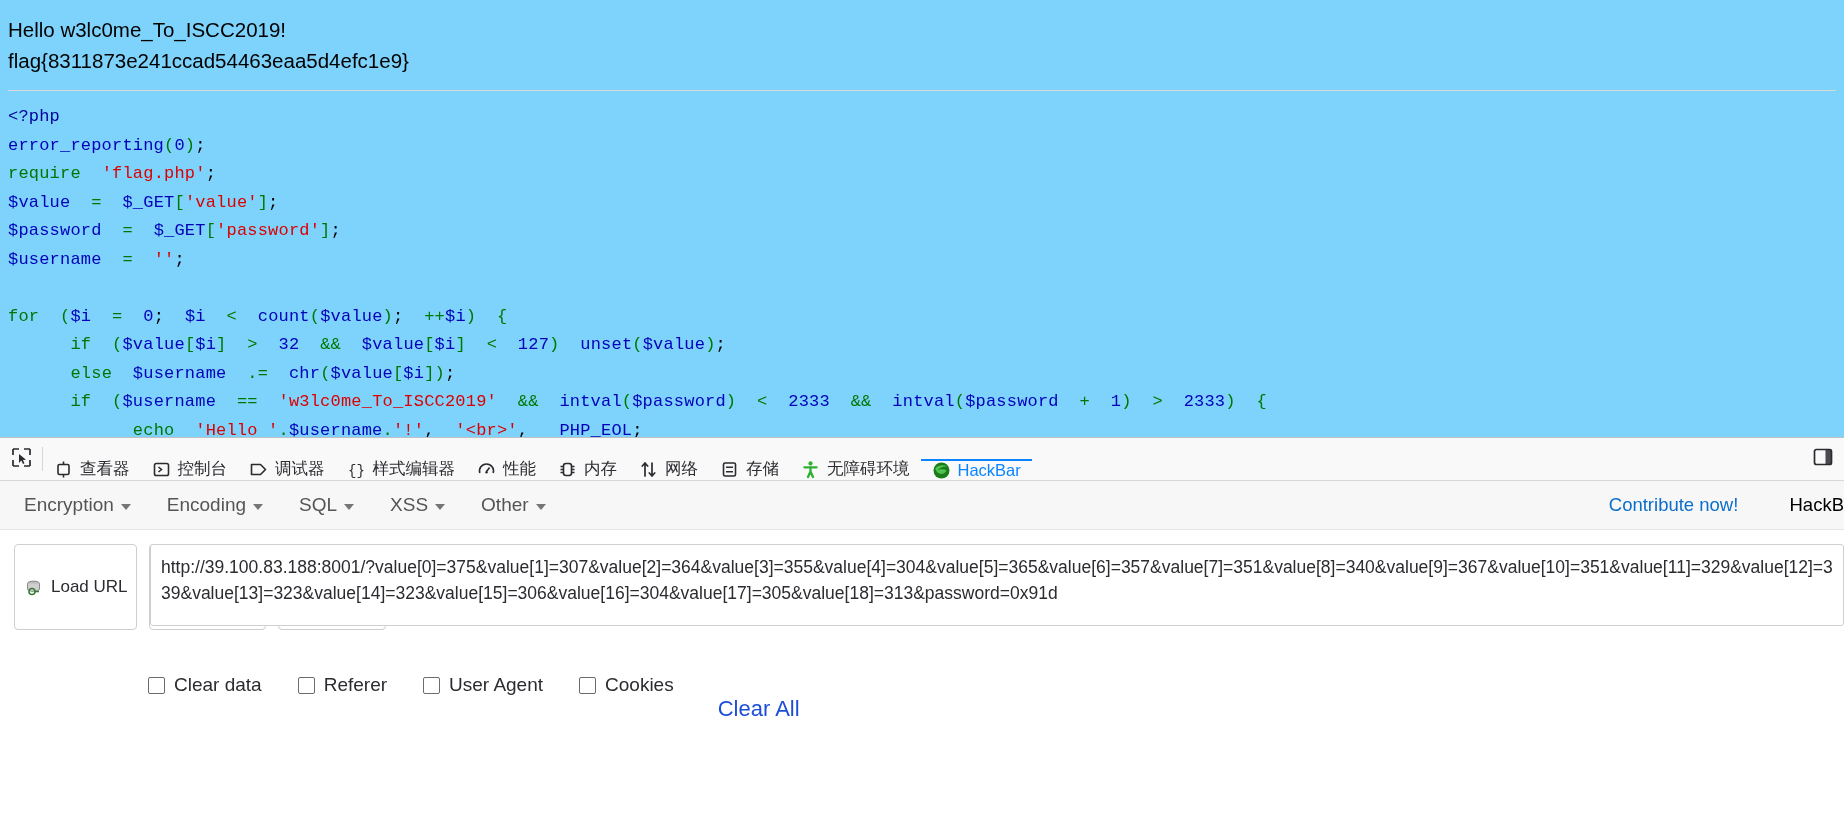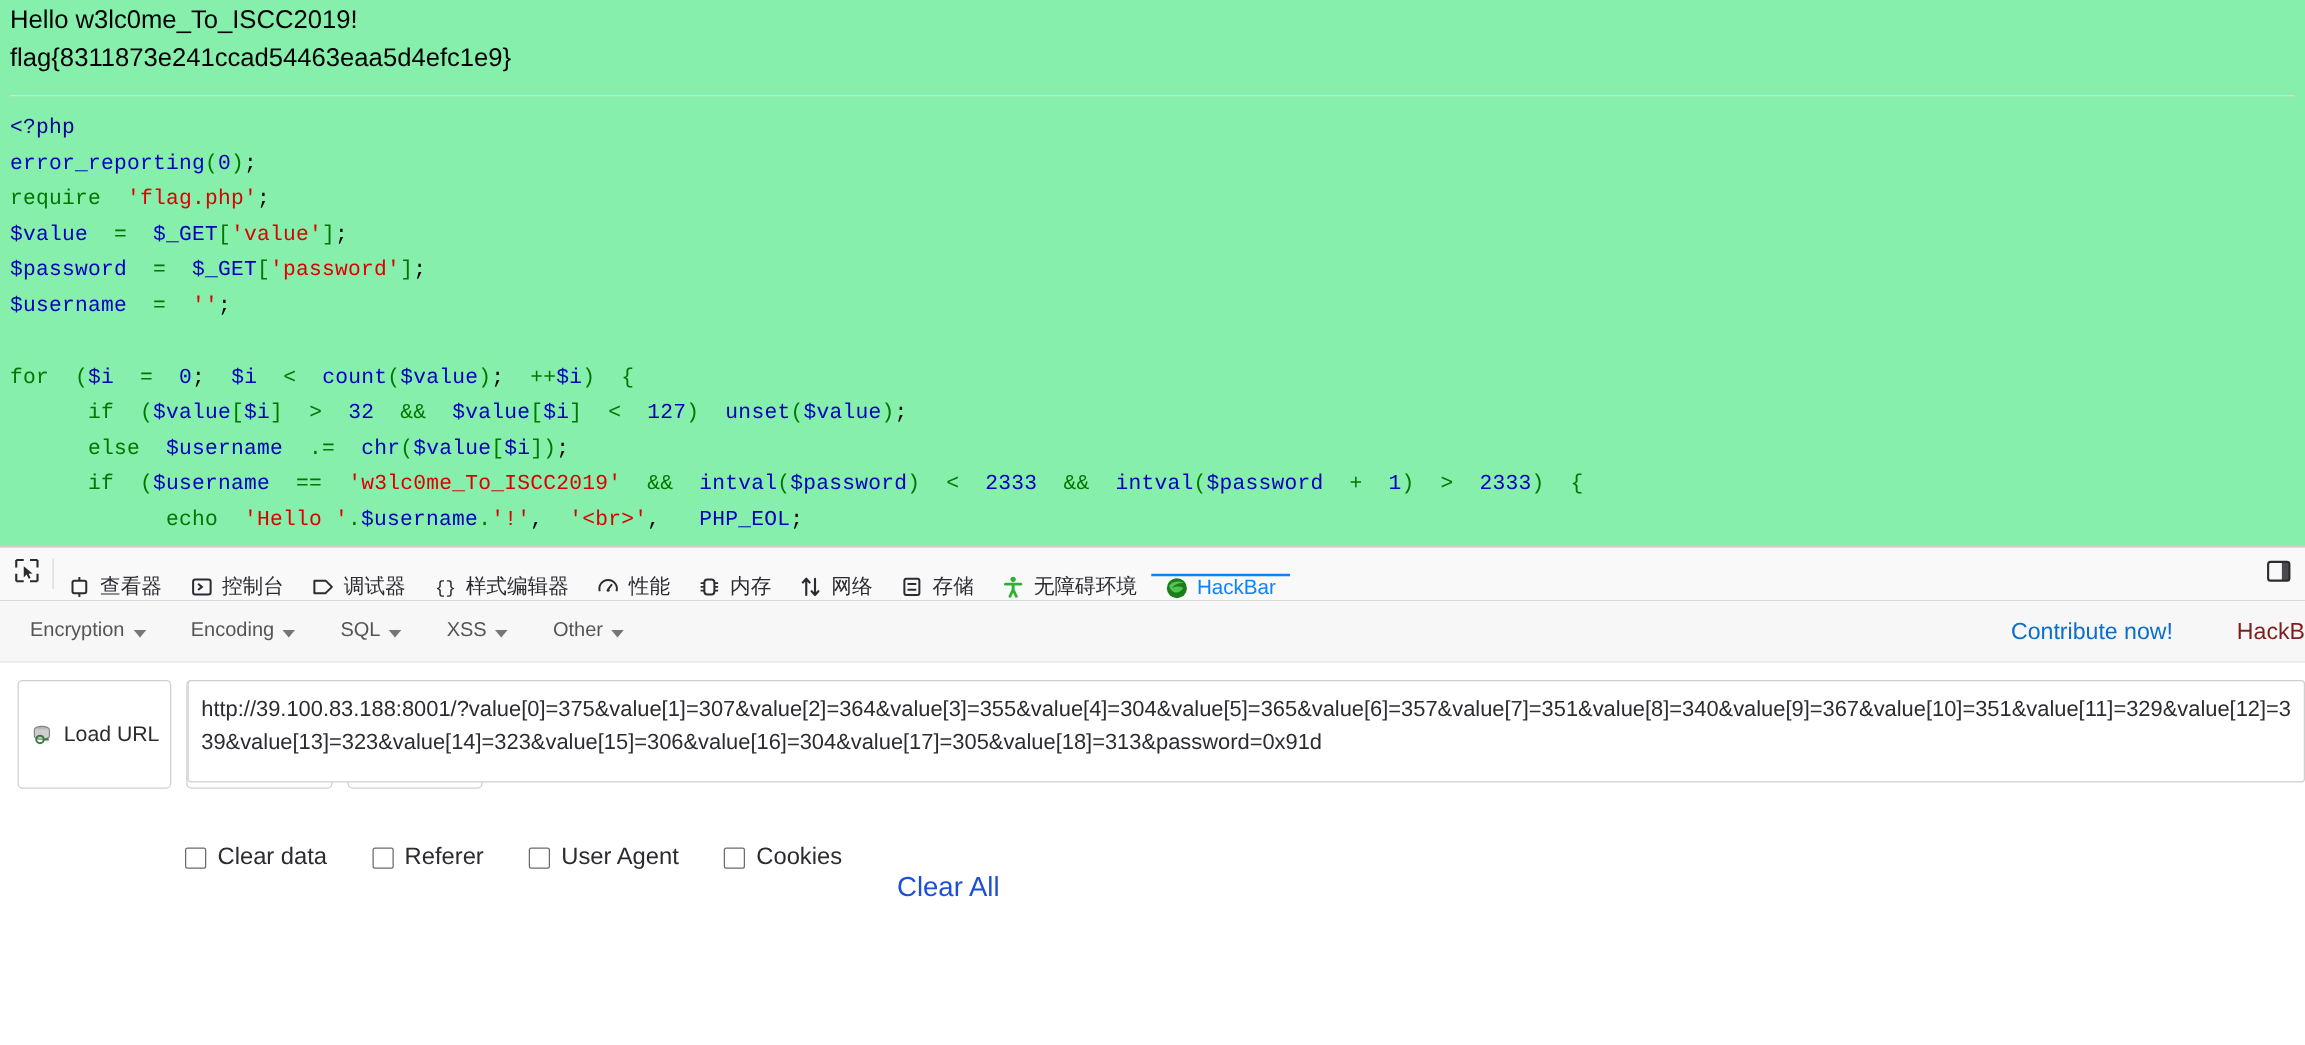--- a/index.html
+++ b/index.html
@@ -7,24 +7,24 @@
     padding: 0;
     background: #ffffff;
     width: 1844px;
     height: 836px;
     overflow: hidden;
     font-family: "Liberation Sans", sans-serif;
   }
 
   
   #page-content {
-    padding: 0 8px 0 8px;
+    padding: 14px 8px 0 8px;
     height: 437px;
     box-sizing: border-box;
-    background: #86efac;
+    background: #7dd3fc;
     overflow: hidden;
   }
   .out-line {
     font-family: "Liberation Sans", sans-serif;
     font-size: 20.5px;
     line-height: 31px;
     color: #000000;
     white-space: pre;
   }
   .hr-rule {
@@ -120,41 +120,41 @@
     background: #f7f7f7;
     border-bottom: 1px solid #e6e6e6;
     padding-left: 24px;
     box-sizing: border-box;
   }
   .hb-menu {
     display: flex;
     align-items: center;
     gap: 7px;
     color: #555555;
-    font-size: 16px;
+    font-size: 19px;
     margin-right: 36px;
     white-space: nowrap;
     justify-content: flex-end;
   }
   .caret-dn {
     width: 0; height: 0;
     border-left: 5px solid transparent;
     border-right: 5px solid transparent;
     border-top: 6px solid #767676;
     display: inline-block;
     margin-top: 3px;
   }
   #hb-contribute {
     margin-left: auto;
     padding-right: 0px;
     color: #0b6ecb;
     font-size: 18.5px;
     white-space: nowrap;
   }
-  #hb-contribute .muted { color: #7f1d1d; padding-left: 46px; }
+  #hb-contribute .muted { color: #000000; padding-left: 46px; }
 
   #hb-body {
     display: flex;
     padding: 14px 0 0 14px;
     box-sizing: border-box;
   }
   #hb-buttons {
     display: flex;
     flex-direction: row;
     gap: 12px;

